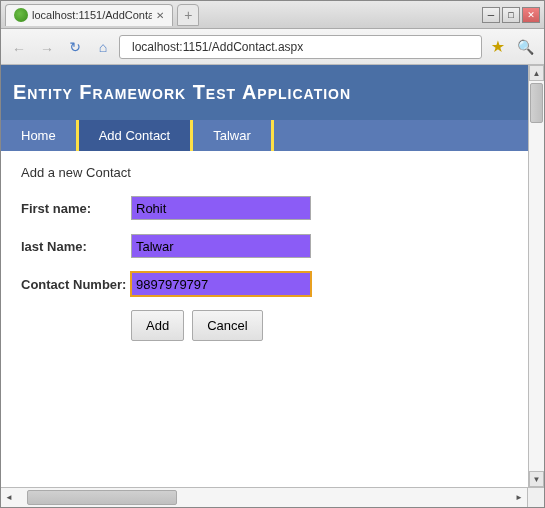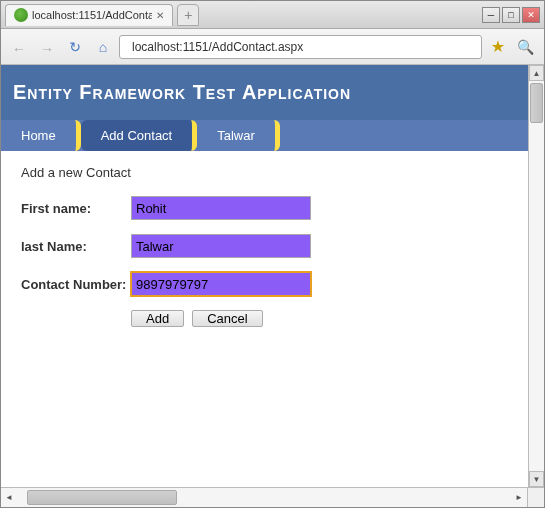--- a/index.html
+++ b/index.html
@@ -241,22 +241,21 @@
       display: flex;
       gap: 0;
       padding: 0;
     }
     .nav-item {
       padding: 8px 20px;
       color: white;
       font-size: 13px;
       cursor: pointer;
       background: #5a7ab5;
-      border-right: 5px solid #fde047;
-      border-radius: 6px;
+      border-right: 3px solid #fde047;
     }
     .nav-item.active {
       background: #3a5a95;
     }
 
     .form-container {
       padding: 14px 20px;
     }
     .form-subtitle {
       font-size: 13px;
@@ -290,21 +289,21 @@
       box-shadow: 0 0 0 1px #e8a020;
     }
 
     .button-row {
       display: flex;
       gap: 8px;
       margin-left: 110px;
       margin-top: 6px;
     }
     .btn {
-      padding: 0 14px;
+      padding: 7px 14px;
       font-size: 13px;
       border: 1px solid #aaa;
       background: linear-gradient(to bottom, #f5f5f5, #e0e0e0);
       cursor: pointer;
       border-radius: 2px;
     }
   </style>
 </head>
 <body>
 

